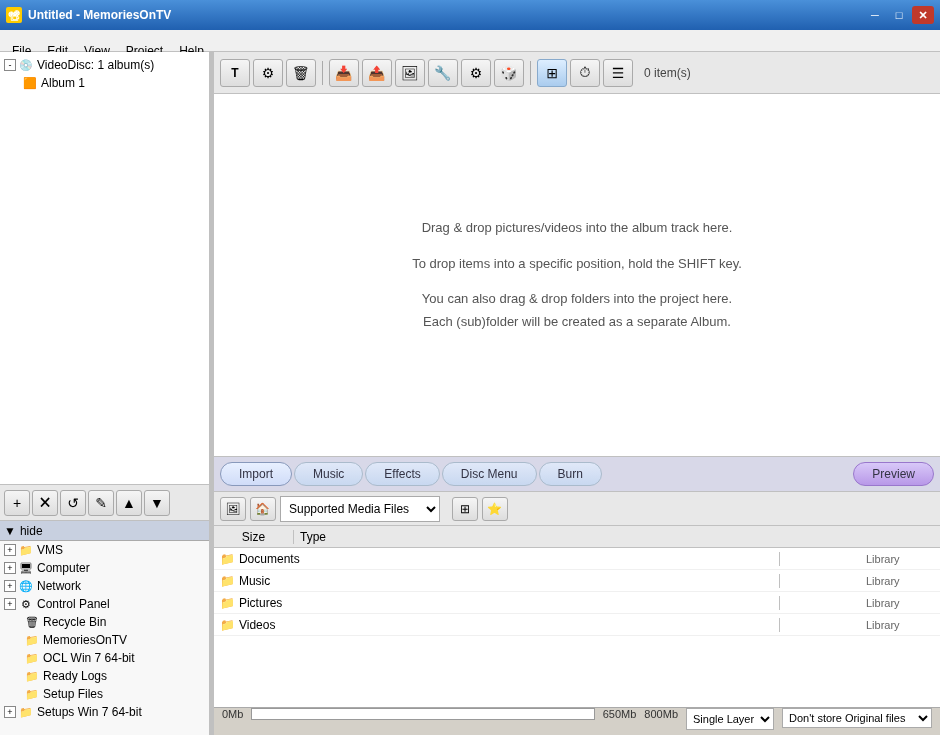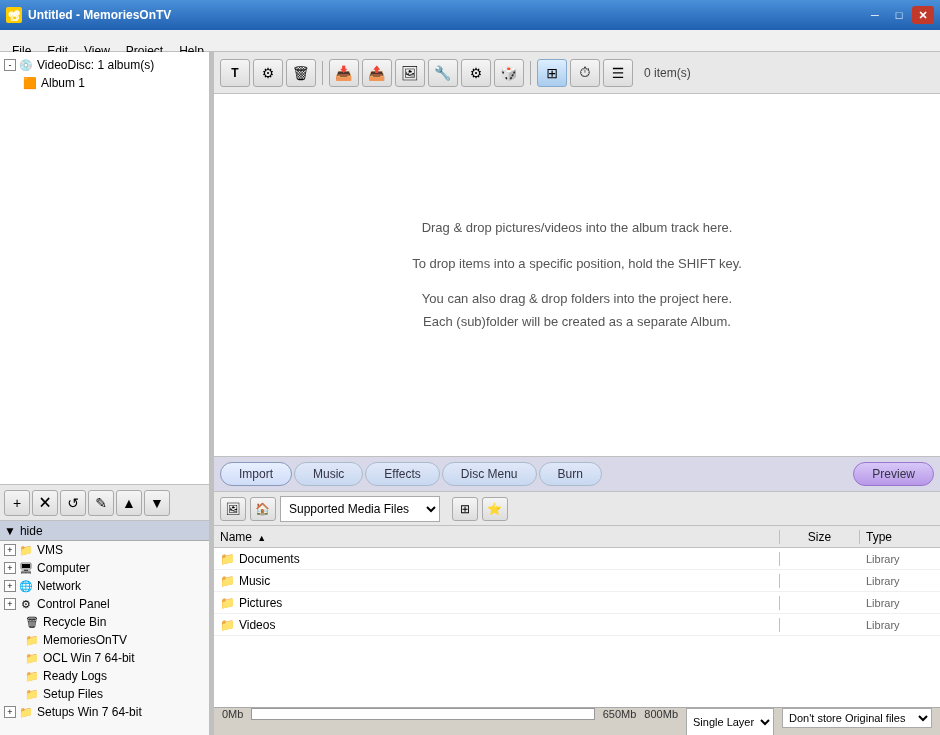--- a/index.html
+++ b/index.html
@@ -262,21 +262,21 @@
       background: white;
       border: 1px solid #999;
     }
     #progress-bar-fill {
       height: 100%;
       background: #44aaff;
       width: 0%;
     }
     .status-label { font-size: 11px; color: #333; }
     #layer-select {
-      height: 28px;
+      height: 22px;
       font-size: 11px;
       background: white;
       border: 1px solid #aaa;
       padding: 0 2px;
     }
     #dont-store-select {
       height: 20px;
       font-size: 11px;
       background: white;
       border: 1px solid #aaa;
@@ -464,24 +464,20 @@
           <option>Images Only</option>
           <option>Videos Only</option>
         </select>
         <div style="width:4px;"></div>
         <div class="file-tool-btn">⊞</div>
         <div class="file-tool-btn">⭐</div>
       </div>
 
       <div id="file-list">
         <div id="file-list-header">
-          <div class="col-name">
-            <span>Name</span>
-            <span style="font-size:9px; margin-left:2px;">▲</span>
-          </div>
           <div class="col-size">
             <span>Size</span>
           </div>
           <div class="col-type">
             <span>Type</span>
           </div>
         </div>
 
         <div class="file-row">
           <div class="col-name">

